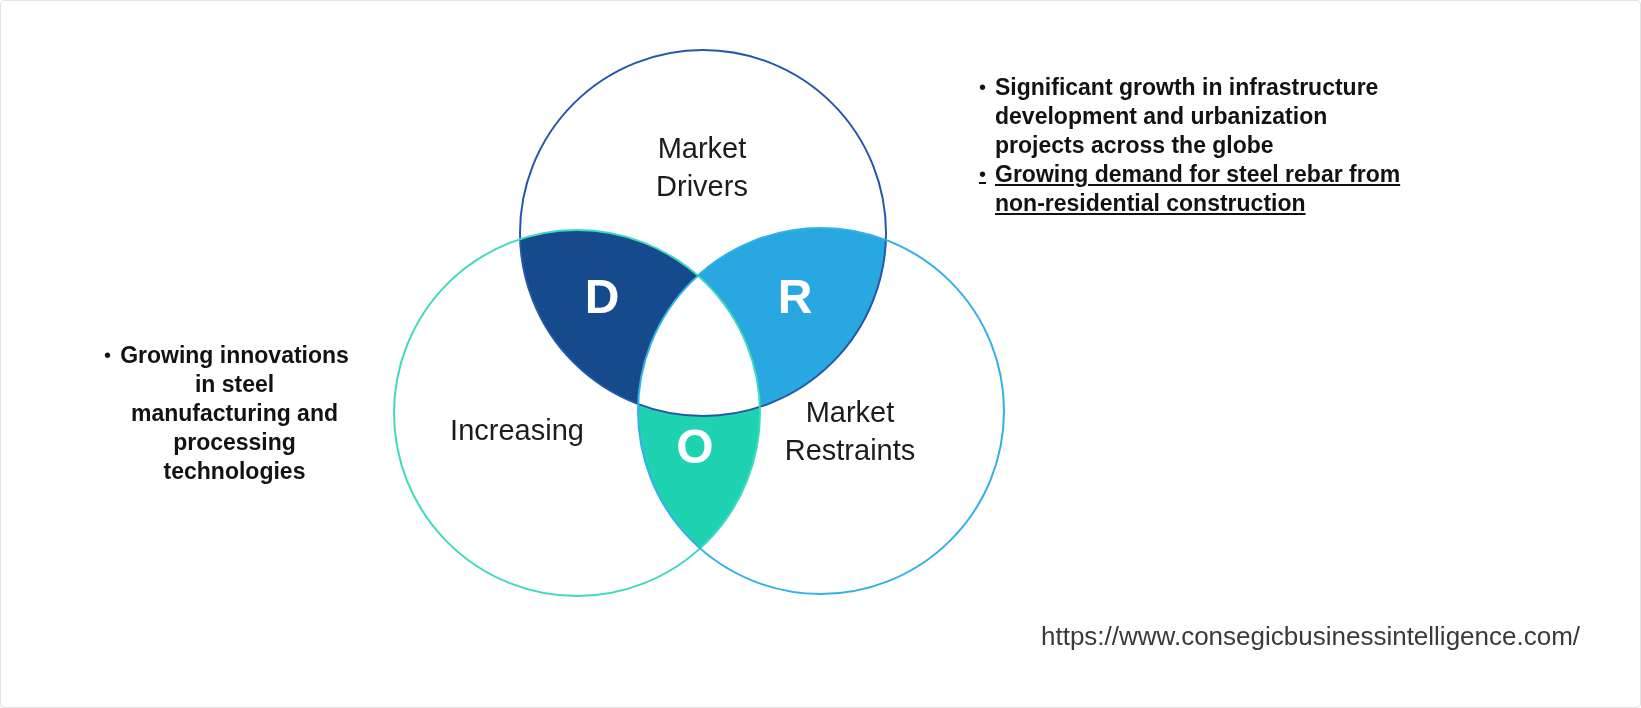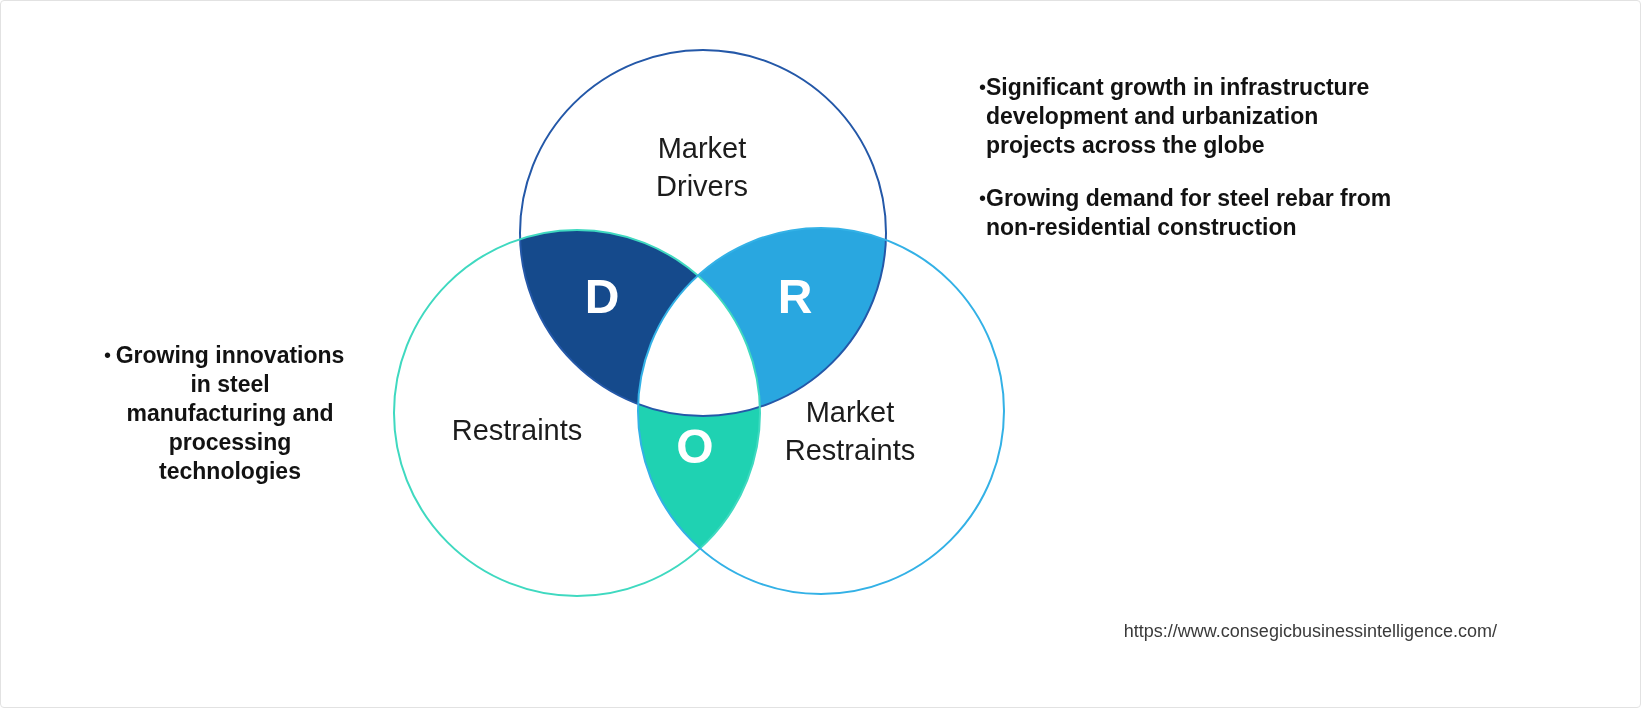--- a/index.html
+++ b/index.html
@@ -39,45 +39,44 @@
     font-weight: 600;
     color: #ffffff;
   }
   .bullet-block {
     position: absolute;
     color: #121212;
   }
   .bullet-item {
     display: flex;
     align-items: flex-start;
-    gap: 0;
+    gap: 9px;
   }
   .bullet-item + .bullet-item {
-    margin-top: 24px;
+    text-decoration: underline;
   }
   .dot {
     flex: 0 0 auto;
     font-size: 20px;
     line-height: 29px;
     color: #121212;
   }
   .dot::before { content: "•"; }
   .bullet-text {
     font-size: 23px;
     line-height: 29px;
     font-weight: 600;
     color: #121212;
   }
   .footer-url {
     position: absolute;
-    left: 1016px;
+    left: 1040px;
     top: 620px;
     width: 480px;
-    text-align: right;
-    font-size: 18px;
+    font-size: 26px;
     color: #3a3a3a;
     font-weight: 400;
   }
 </style>
 </head>
 <body>
 
 <div class="canvas">
 
   <svg class="venn-svg" width="1641" height="708" viewBox="0 0 1641 708">
@@ -111,21 +110,21 @@
       </g>
     </g>
 
     <circle cx="702" cy="232" r="183" fill="none" stroke-width="2" stroke="#2458a8"></circle>
     <circle cx="576" cy="412" r="183" fill="none" stroke-width="2" stroke="#3fd9c0"></circle>
     <circle cx="820" cy="410" r="183" fill="none" stroke-width="2" stroke="#33b1e6"></circle>
   </svg>
 
   <div class="circle-label" style="left:626px; top:128px; width:150px;">Market Drivers</div>
 
-  <div class="circle-label" style="left:421px; top:410px; width:190px;">Restraints</div>
+  <div class="circle-label" style="left:421px; top:410px; width:190px;">Increasing</div>
 
   <div class="circle-label" style="left:769px; top:392px; width:160px;">Market Restraints</div>
 
   <div class="lens-letter" style="left:561px; top:266px;">D</div>
 
   <div class="lens-letter" style="left:754px; top:266px;">R</div>
 
   <div class="lens-letter" style="left:654px; top:416px;">O</div>
 
   <div class="bullet-block" style="left:978px; top:72px; width:430px;">

